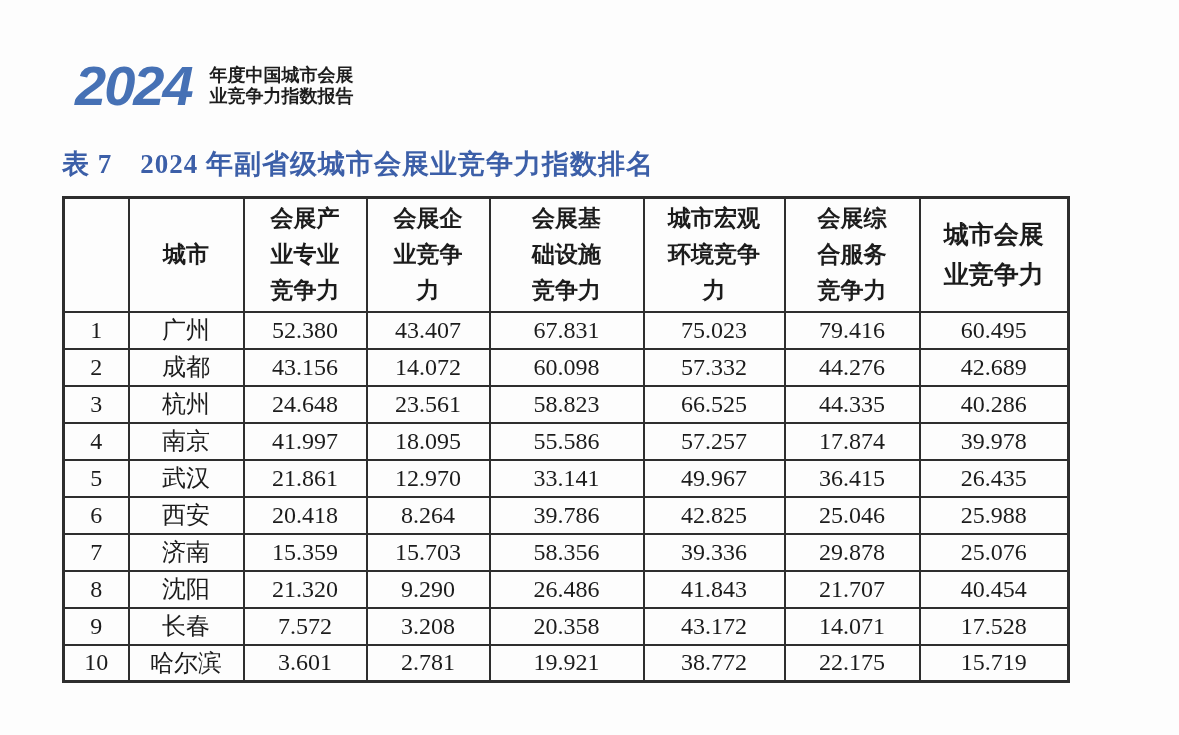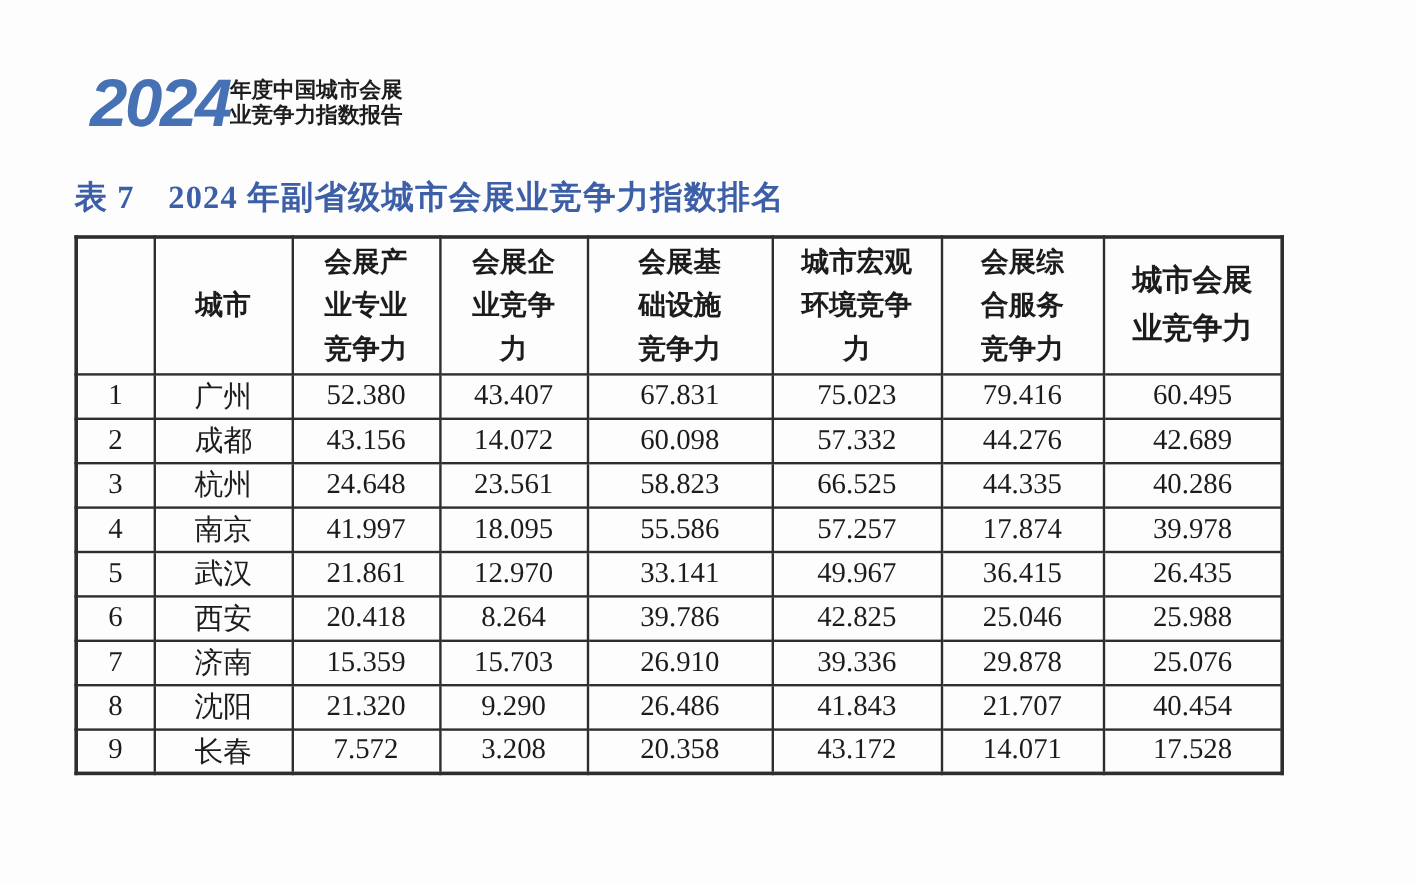--- a/index.html
+++ b/index.html
@@ -26,21 +26,21 @@
   .logo-year {
     font-family: "Liberation Sans", "DejaVu Sans", sans-serif;
     font-weight: 800;
     font-size: 56px;
     line-height: 56px;
     letter-spacing: -2px;
     color: #4671b5;
     font-style: italic;
   }
   .logo-caption {
-    margin-left: 0;
+    margin-left: 18px;
     font-family: "Liberation Sans", "DejaVu Sans", sans-serif;
     font-weight: 800;
     font-size: 18px;
     line-height: 21px;
     color: #1d1d1d;
     display: flex;
     flex-direction: column;
   }
   
   .table-title {
@@ -214,21 +214,21 @@
           <td class="col-infra">39.786</td>
           <td class="col-macro">42.825</td>
           <td class="col-service">25.046</td>
           <td class="col-overall">25.988</td>
         </tr>
         <tr>
           <td class="col-rank">7</td>
           <td class="col-city">济南</td>
           <td class="col-ind">15.359</td>
           <td class="col-ent">15.703</td>
-          <td class="col-infra">26.910</td>
+          <td class="col-infra">58.356</td>
           <td class="col-macro">39.336</td>
           <td class="col-service">29.878</td>
           <td class="col-overall">25.076</td>
         </tr>
         <tr>
           <td class="col-rank">8</td>
           <td class="col-city">沈阳</td>
           <td class="col-ind">21.320</td>
           <td class="col-ent">9.290</td>
           <td class="col-infra">26.486</td>
@@ -239,15 +239,25 @@
         <tr>
           <td class="col-rank">9</td>
           <td class="col-city">长春</td>
           <td class="col-ind">7.572</td>
           <td class="col-ent">3.208</td>
           <td class="col-infra">20.358</td>
           <td class="col-macro">43.172</td>
           <td class="col-service">14.071</td>
           <td class="col-overall">17.528</td>
         </tr>
+        <tr>
+          <td class="col-rank">10</td>
+          <td class="col-city">哈尔滨</td>
+          <td class="col-ind">3.601</td>
+          <td class="col-ent">2.781</td>
+          <td class="col-infra">19.921</td>
+          <td class="col-macro">38.772</td>
+          <td class="col-service">22.175</td>
+          <td class="col-overall">15.719</td>
+        </tr>
       </tbody>
   </table>
 </div>
 
 </body></html>

